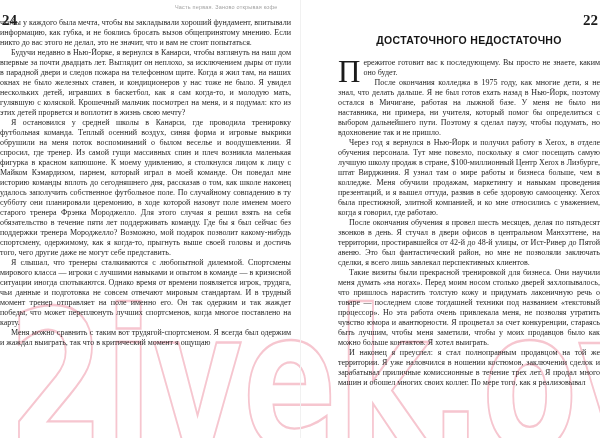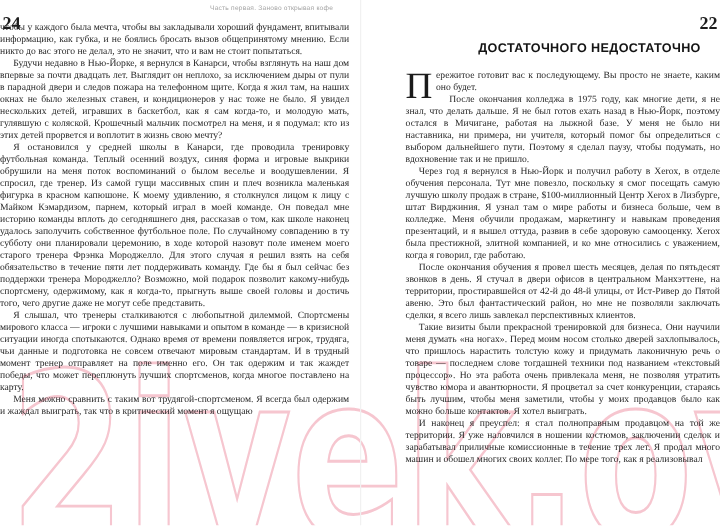--- a/index.html
+++ b/index.html
@@ -37,22 +37,22 @@
     color:#262626;
     font-size:8px;line-height:10px;
     text-align:justify;
   }
   .page-body p{margin:0;text-indent:11px;}
   .page-body p.no-indent{text-indent:0;}
   .section-heading{
     font-family:"Liberation Sans","DejaVu Sans",sans-serif;
     font-weight:bold;font-size:10.5px;color:#141414;
     letter-spacing:0.3px;
-    margin:17px 16px 13px 0;
-    text-align:right;text-indent:0;
+    margin:17px 0 13px 0;
+    text-align:center;text-indent:0;
   }
   .dropcap{
     float:left;
     font-size:31px;line-height:26px;
     padding:1px 3px 0 0;
     font-weight:normal;color:#1b1b1b;
     font-family:"Liberation Serif","DejaVu Serif",serif;
   }
   .watermark{
     position:absolute;left:0;top:0;width:600px;height:438px;

